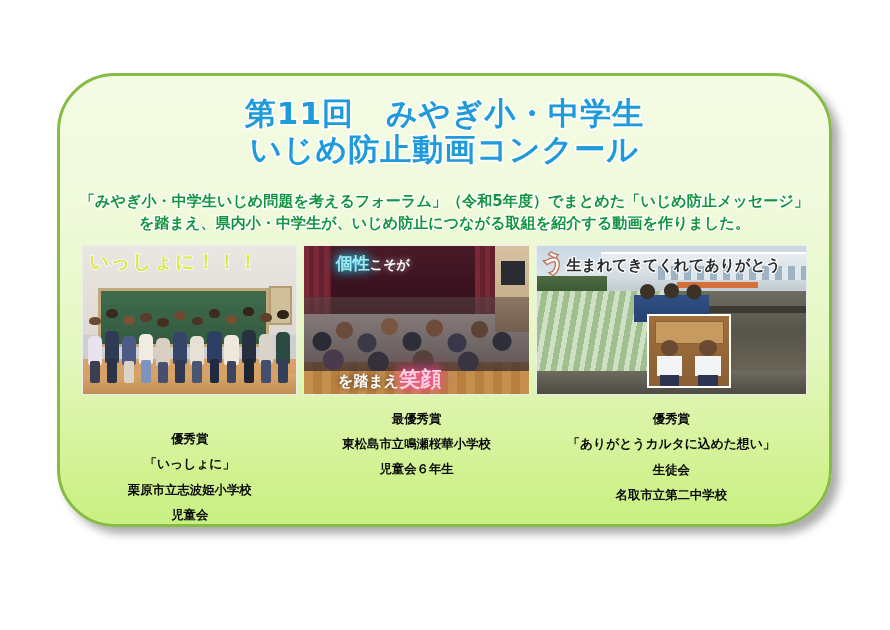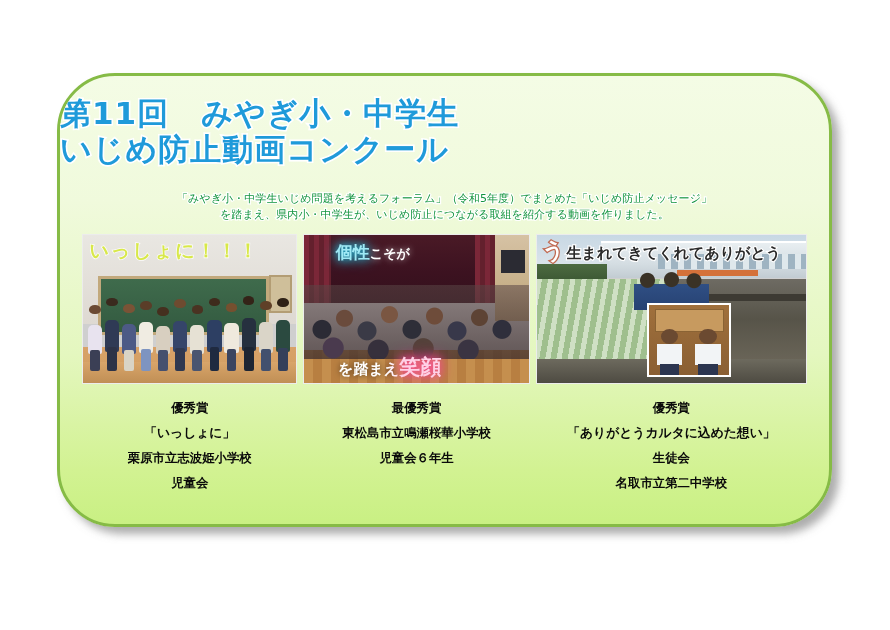--- a/index.html
+++ b/index.html
@@ -25,21 +25,21 @@
     border-radius: 58px;
     background: linear-gradient(to bottom, #f4fce5 0%, #f0fadc 28%, #e4f7bf 62%, #d2f292 88%, #c9f083 100%);
     box-shadow: 7px 7px 9px rgba(105,105,105,0.55);
     box-sizing: border-box;
     overflow: hidden;
   }
 
   
   .title-block {
     margin-top: 20px;
-    text-align: left;
+    text-align: center;
     line-height: 1.16;
   }
   .title-line {
     font-size: 31px;
     font-weight: bold;
     color: #1f9ada;
     letter-spacing: 1px;
     -webkit-text-stroke: 3.2px #ffffff;
     paint-order: stroke fill;
     text-shadow:
@@ -48,22 +48,22 @@
     font-family: "DejaVu Sans", "Liberation Sans", sans-serif;
   }
 
   
   .desc-block {
     margin-top: 23px;
     text-align: center;
     line-height: 1.45;
   }
   .desc-line {
-    font-size: 11px;
-    font-weight: normal;
+    font-size: 15px;
+    font-weight: bold;
     color: #13953f;
     letter-spacing: 0.1px;
     -webkit-text-stroke: 2.4px #ffffff;
     paint-order: stroke fill;
     font-family: "DejaVu Sans", "Liberation Sans", sans-serif;
   }
 
   
   .entries {
     display: flex;
@@ -71,21 +71,21 @@
     align-items: flex-start;
     margin-top: 11px;
     padding: 0 22px;
     gap: 6px;
   }
   .entry {
     display: flex;
     flex-direction: column;
     align-items: center;
   }
-  .entry-1 { width: 220px; }
+  .entry-1 { width: 220px; gap: 20px; }
   .entry-2 { width: 231px; }
   .entry-3 { width: 277px; }
 
   .photo {
     width: 100%;
     height: 150px;
     position: relative;
     overflow: hidden;
     background: #cfcfcf;
     border: 1px solid rgba(255,255,255,0.6);

